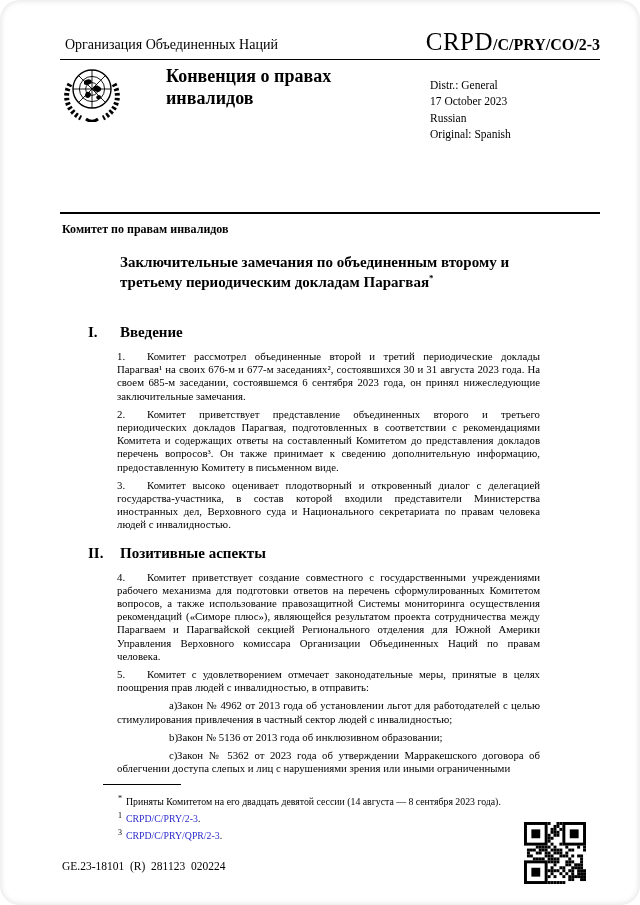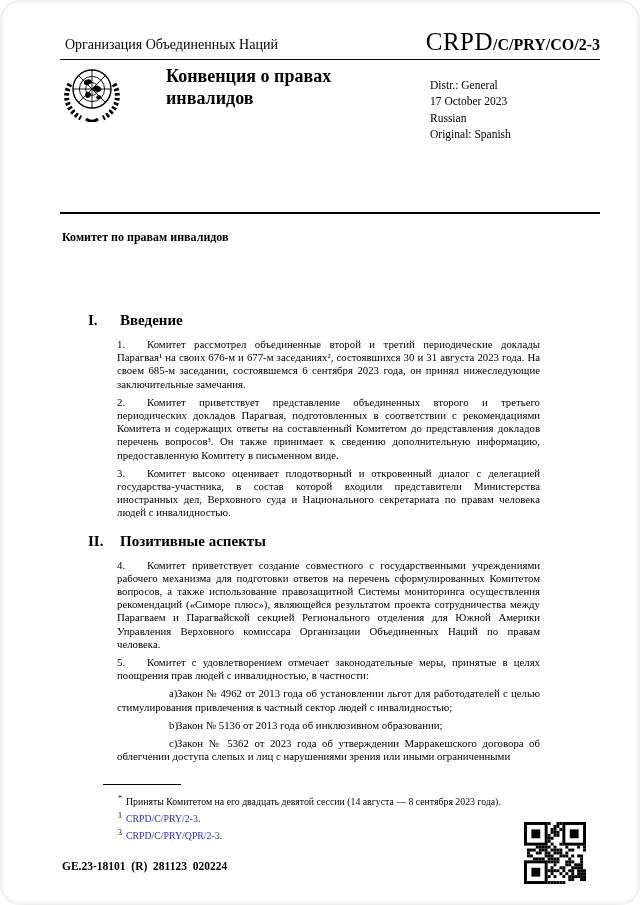--- a/index.html
+++ b/index.html
@@ -14,40 +14,40 @@
   .org-name { position:absolute; left:65px; top:37px; font-size:14px; }
   .doc-symbol { position:absolute; right:40px; top:28px; white-space:nowrap; }
   .sym-main { font-size:25px; letter-spacing:0.5px;text-align:right; }
   .sym-sub { font-size:16px;font-weight:bold; }
   .rule-thin { position:absolute; left:60px; right:40px; top:59px; height:1px; background:#000; }
   .emblem { position:absolute; left:60px; top:64px; }
   .conv-title { position:absolute; left:130px; top:66px; width:200px; font-size:18px; font-weight:bold; line-height:1.2;margin-left:36px; }
   .distr { position:absolute; left:430px; top:77px; font-size:11.5px; line-height:1.42; }
   .rule-thick { position:absolute; left:60px; right:40px; top:212px; height:2px; background:#000; }
   
-  .committee { position:absolute; left:62px; top:222px; font-size:12px; font-weight:bold;margin-top:8px; }
+  .committee { position:absolute; left:62px; top:222px; font-size:12px; font-weight:bold; }
   .doc-title { position:absolute; left:120px; top:252px; width:430px; font-size:15px; font-weight:bold; line-height:1.35; }
   .doc-title sup { font-size:9px; }
   .body-content { position:absolute; left:88px; top:308px; width:452px; }
   .sec-heading { font-size:15px; font-weight:bold; margin:13px 0 9px 0; }
-  .body-content .sec-heading:first-child { margin-top:4px; }
+  .body-content .sec-heading:first-child { margin-top:16px; }
   .sec-num { display:inline-block; width:32px; }
   .para { margin:4px 0 5px 29px; font-size:10.8px; line-height:13.2px; text-align:justify; }
   .p-num { display:inline-block; width:30px; }
   .subpara { text-indent:26px; }
   .subpara .p-num { width:34px; }
   
   .footnotes { position:absolute; left:108px; top:784px; width:430px; }
   .fn-sep { width:78px; height:1px; background:#000; margin:0 0 7px -5px; }
   .fn { font-size:9.8px; line-height:13.8px; }
   .fn-marker { display:inline-block; width:14px; text-align:right; margin-right:4px;
                font-size:8px; vertical-align:4px; }
   .fn-link { color:var(--link,#2b2bcc); cursor:pointer; }
   
-  .doc-id { position:absolute; left:62px; top:860px; font-size:11.5px; white-space:pre;font-weight:bold; }
+  .doc-id { position:absolute; left:62px; top:860px; font-size:11.5px; white-space:pre; }
   .recycle-row { position:absolute; left:330px; top:864px; display:flex; align-items:center; gap:3px; }
   .recycle-text { font-size:8.5px; font-weight:bold; }
   .recycle-glyph { font-family:"DejaVu Sans", sans-serif; font-size:19px; line-height:20px; }
   .qr { position:absolute; left:524px; top:822px; }
 </style>
 </head>
 <body>
 
 <div class="page">
 
@@ -81,29 +81,30 @@
     <div>Distr.: General</div>
     <div>17 October 2023</div>
     <div>Russian</div>
     <div>Original: Spanish</div>
   </div>
 
   <div class="rule-thick"></div>
 
   <div class="committee">Комитет по правам инвалидов</div>
 
+  <div class="doc-title"><span>Заключительные замечания по объединенным второму и третьему периодическим докладам Парагвая</span><sup>*</sup></div>
 
   <div class="body-content">
       <div class="sec-heading"><span class="sec-num">I.</span><span>Введение</span></div>
       <div class="para"><span class="p-num">1.</span><span>Комитет рассмотрел объединенные второй и третий периодические доклады Парагвая¹ на своих 676-м и 677-м заседаниях², состоявшихся 30 и 31 августа 2023 года. На своем 685-м заседании, состоявшемся 6 сентября 2023 года, он принял нижеследующие заключительные замечания.</span></div>
       <div class="para"><span class="p-num">2.</span><span>Комитет приветствует представление объединенных второго и третьего периодических докладов Парагвая, подготовленных в соответствии с рекомендациями Комитета и содержащих ответы на составленный Комитетом до представления докладов перечень вопросов³. Он также принимает к сведению дополнительную информацию, предоставленную Комитету в письменном виде.</span></div>
       <div class="para"><span class="p-num">3.</span><span>Комитет высоко оценивает плодотворный и откровенный диалог с делегацией государства-участника, в состав которой входили представители Министерства иностранных дел, Верховного суда и Национального секретариата по правам человека людей с инвалидностью.</span></div>
       <div class="sec-heading"><span class="sec-num">II.</span><span>Позитивные аспекты</span></div>
       <div class="para"><span class="p-num">4.</span><span>Комитет приветствует создание совместного с государственными учреждениями рабочего механизма для подготовки ответов на перечень сформулированных Комитетом вопросов, а также использование правозащитной Системы мониторинга осуществления рекомендаций («Симоре плюс»), являющейся результатом проекта сотрудничества между Парагваем и Парагвайской секцией Регионального отделения для Южной Америки Управления Верховного комиссара Организации Объединенных Наций по правам человека.</span></div>
-      <div class="para"><span class="p-num">5.</span><span>Комитет с удовлетворением отмечает законодательные меры, принятые в целях поощрения прав людей с инвалидностью, в частности:</span></div>
+      <div class="para"><span class="p-num">5.</span><span>Комитет с удовлетворением отмечает законодательные меры, принятые в целях поощрения прав людей с инвалидностью, в отправить:</span></div>
       <div class="para subpara"><span class="p-num">a)</span><span>Закон № 4962 от 2013 года об установлении льгот для работодателей с целью стимулирования привлечения в частный сектор людей с инвалидностью;</span></div>
       <div class="para subpara"><span class="p-num">b)</span><span>Закон № 5136 от 2013 года об инклюзивном образовании;</span></div>
       <div class="para subpara"><span class="p-num">c)</span><span>Закон № 5362 от 2023 года об утверждении Марракешского договора об облегчении доступа слепых и лиц с нарушениями зрения или иными ограниченными</span></div>
     </div>
 
   <div class="footnotes">
     <div class="fn-sep"></div>
     <div>
         <div class="fn"><span class="fn-marker">*</span><span>Приняты Комитетом на его двадцать девятой сессии (14 августа — 8 сентября 2023 года).</span></div>
         <div class="fn"><span class="fn-marker">1</span><span class="fn-link">CRPD/C/PRY/2-3</span><span>.</span></div>

